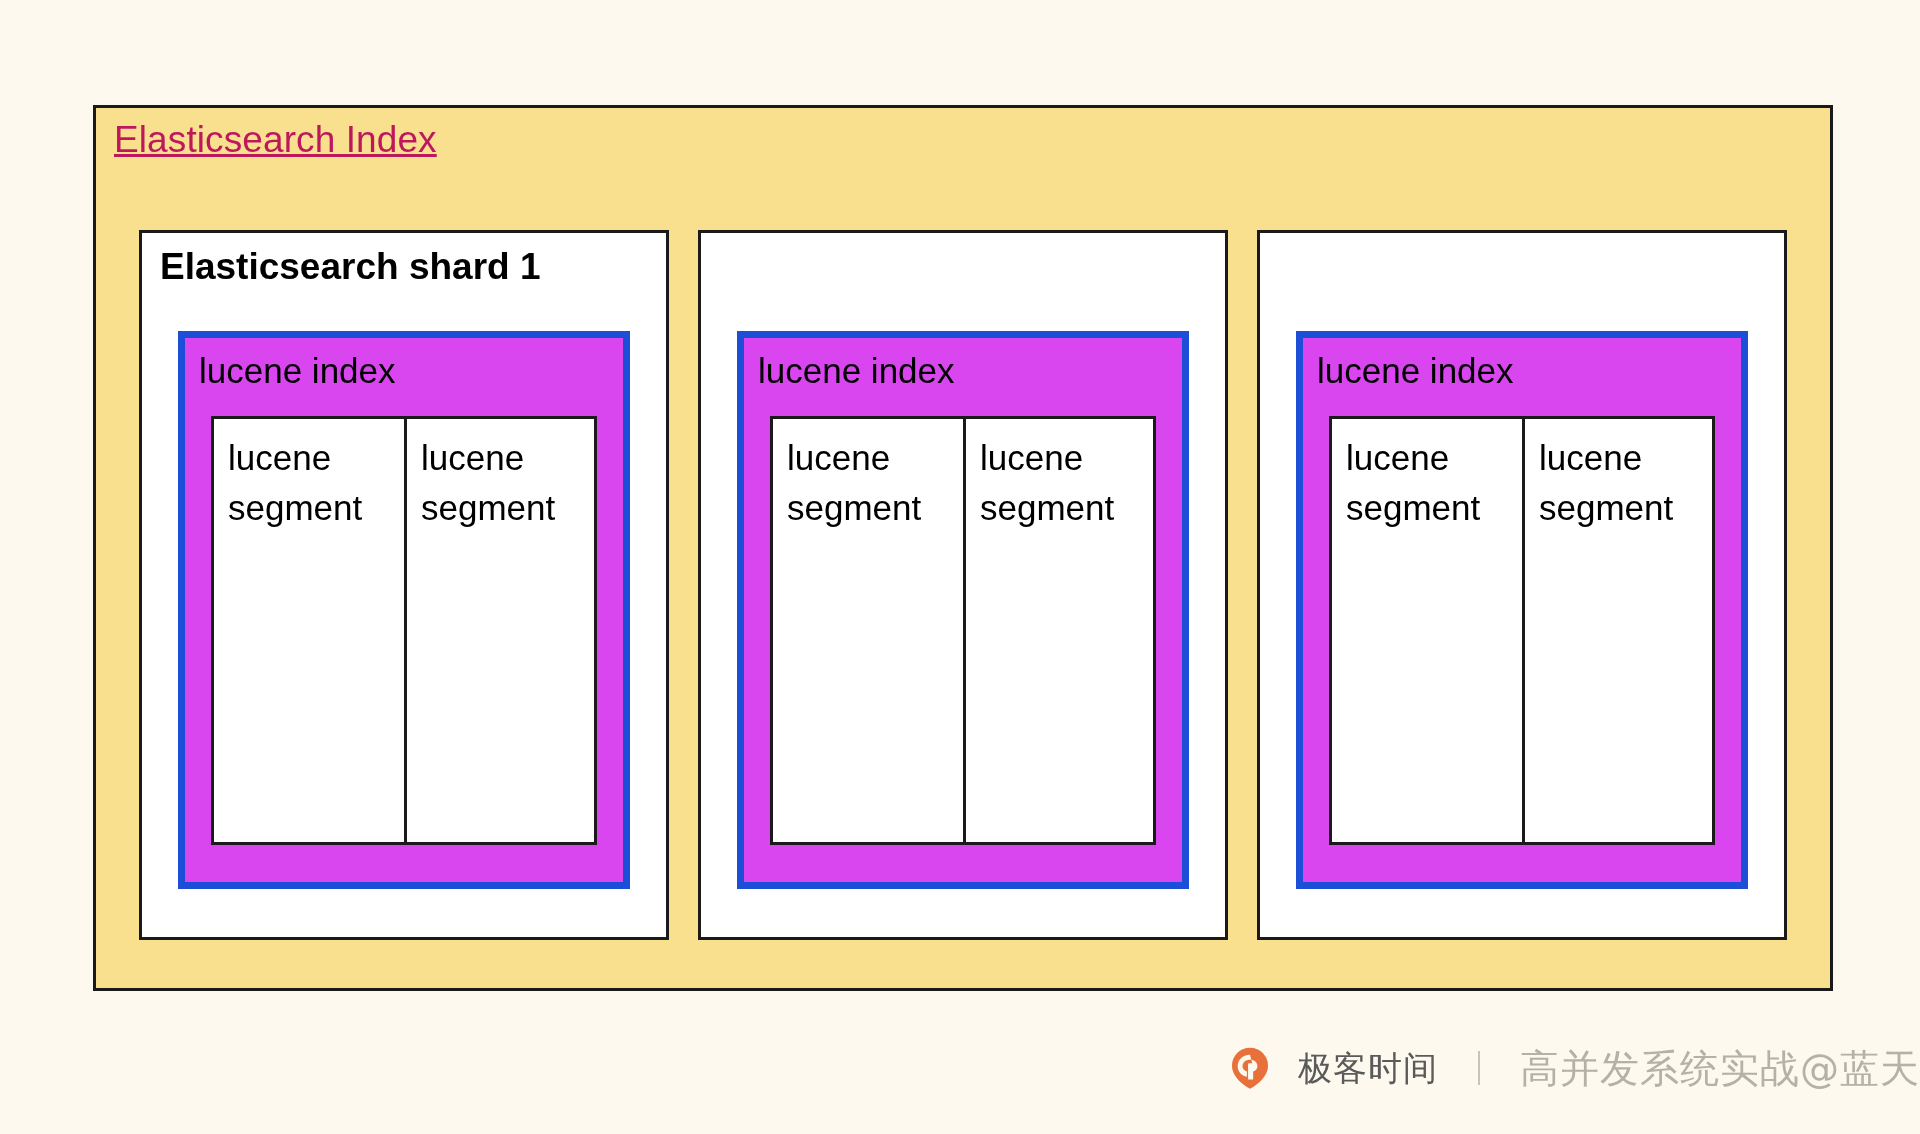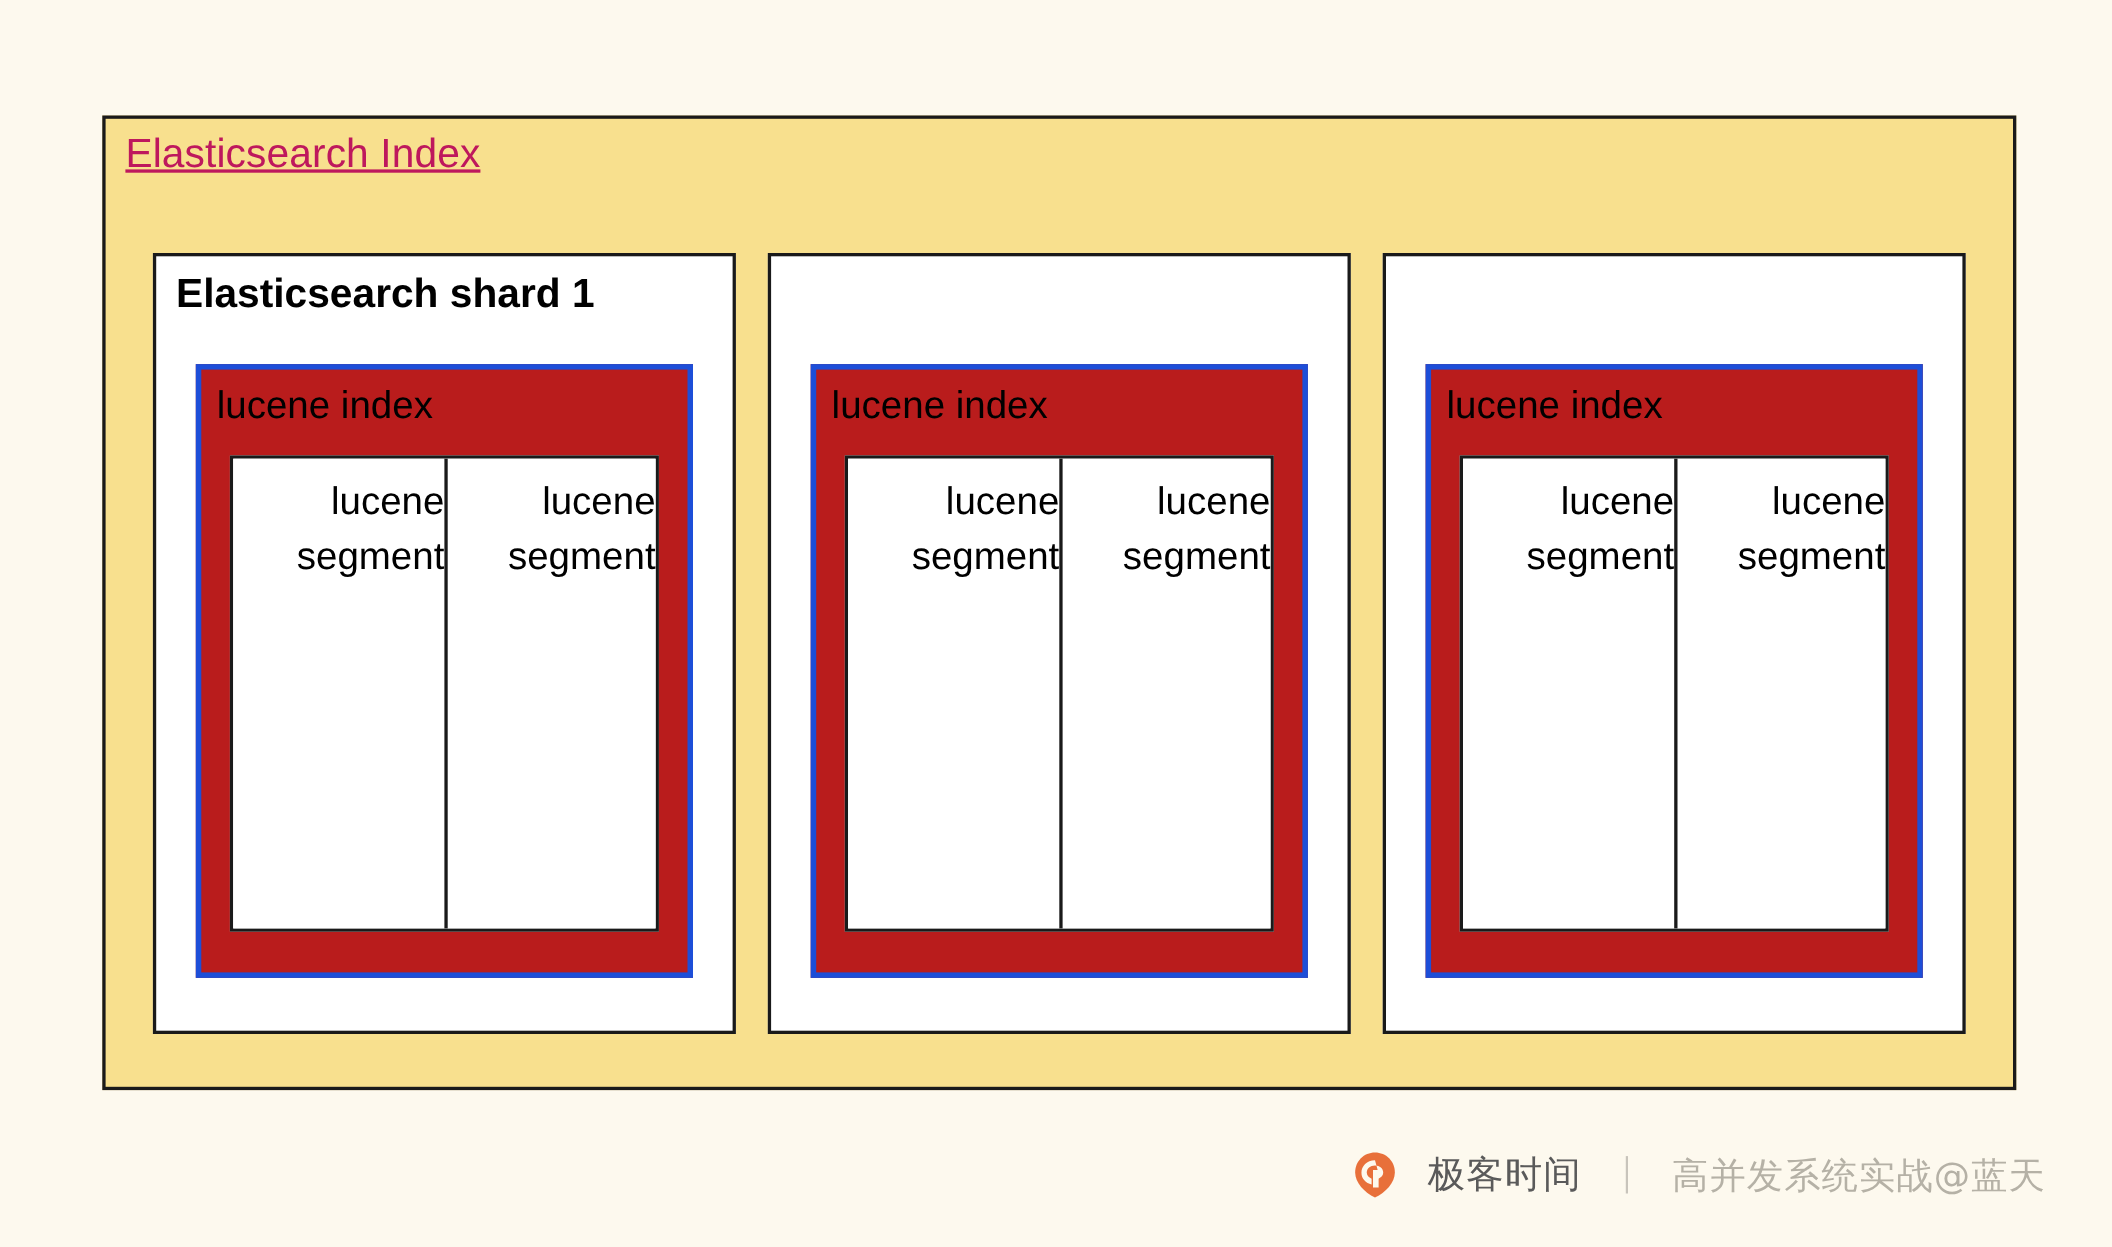--- a/index.html
+++ b/index.html
@@ -72,22 +72,22 @@
     font-weight: bold;
   }
 
   
   .lucene-index {
     position: absolute;
     left: 36px;
     top: 98px;
     right: 36px;
     bottom: 48px;
-    background: #b91c1c;
-    border: 5px solid #1d4ed8;
+    background: #d946ef;
+    border: 7px solid #1d4ed8;
   }
 
   .lucene-index-title {
     position: absolute;
     left: 14px;
     top: 12px;
     font-size: 35px;
     line-height: 1.2;
     color: #000;
     white-space: nowrap;
@@ -104,21 +104,20 @@
     flex-direction: row;
     background: #ffffff;
     border: 3px solid #1a1a1a;
   }
 
   .segment {
     flex: 1 1 50%;
     position: relative;
     background: #ffffff;
     padding: 14px 0 0 14px;
-    text-align: right;
   }
 
   .segment + .segment {
     border-left: 3px solid #1a1a1a;
   }
 
   .segment-label {
     font-size: 35px;
     line-height: 1.42;
     color: #000;
@@ -156,21 +155,21 @@
 
   .wm-divider {
     display: inline-block;
     width: 2px;
     height: 34px;
     background: #c8c4bb;
     margin: 0 14px;
   }
 
   .wm-sub {
-    font-size: 33px;
+    font-size: 39px;
     color: #b5b1a6;
     letter-spacing: 1px;
     font-family: "DejaVu Sans", "Liberation Sans", sans-serif;
     line-height: 1;
     white-space: nowrap;
   }
 </style>
 </head>
 <body>
 

